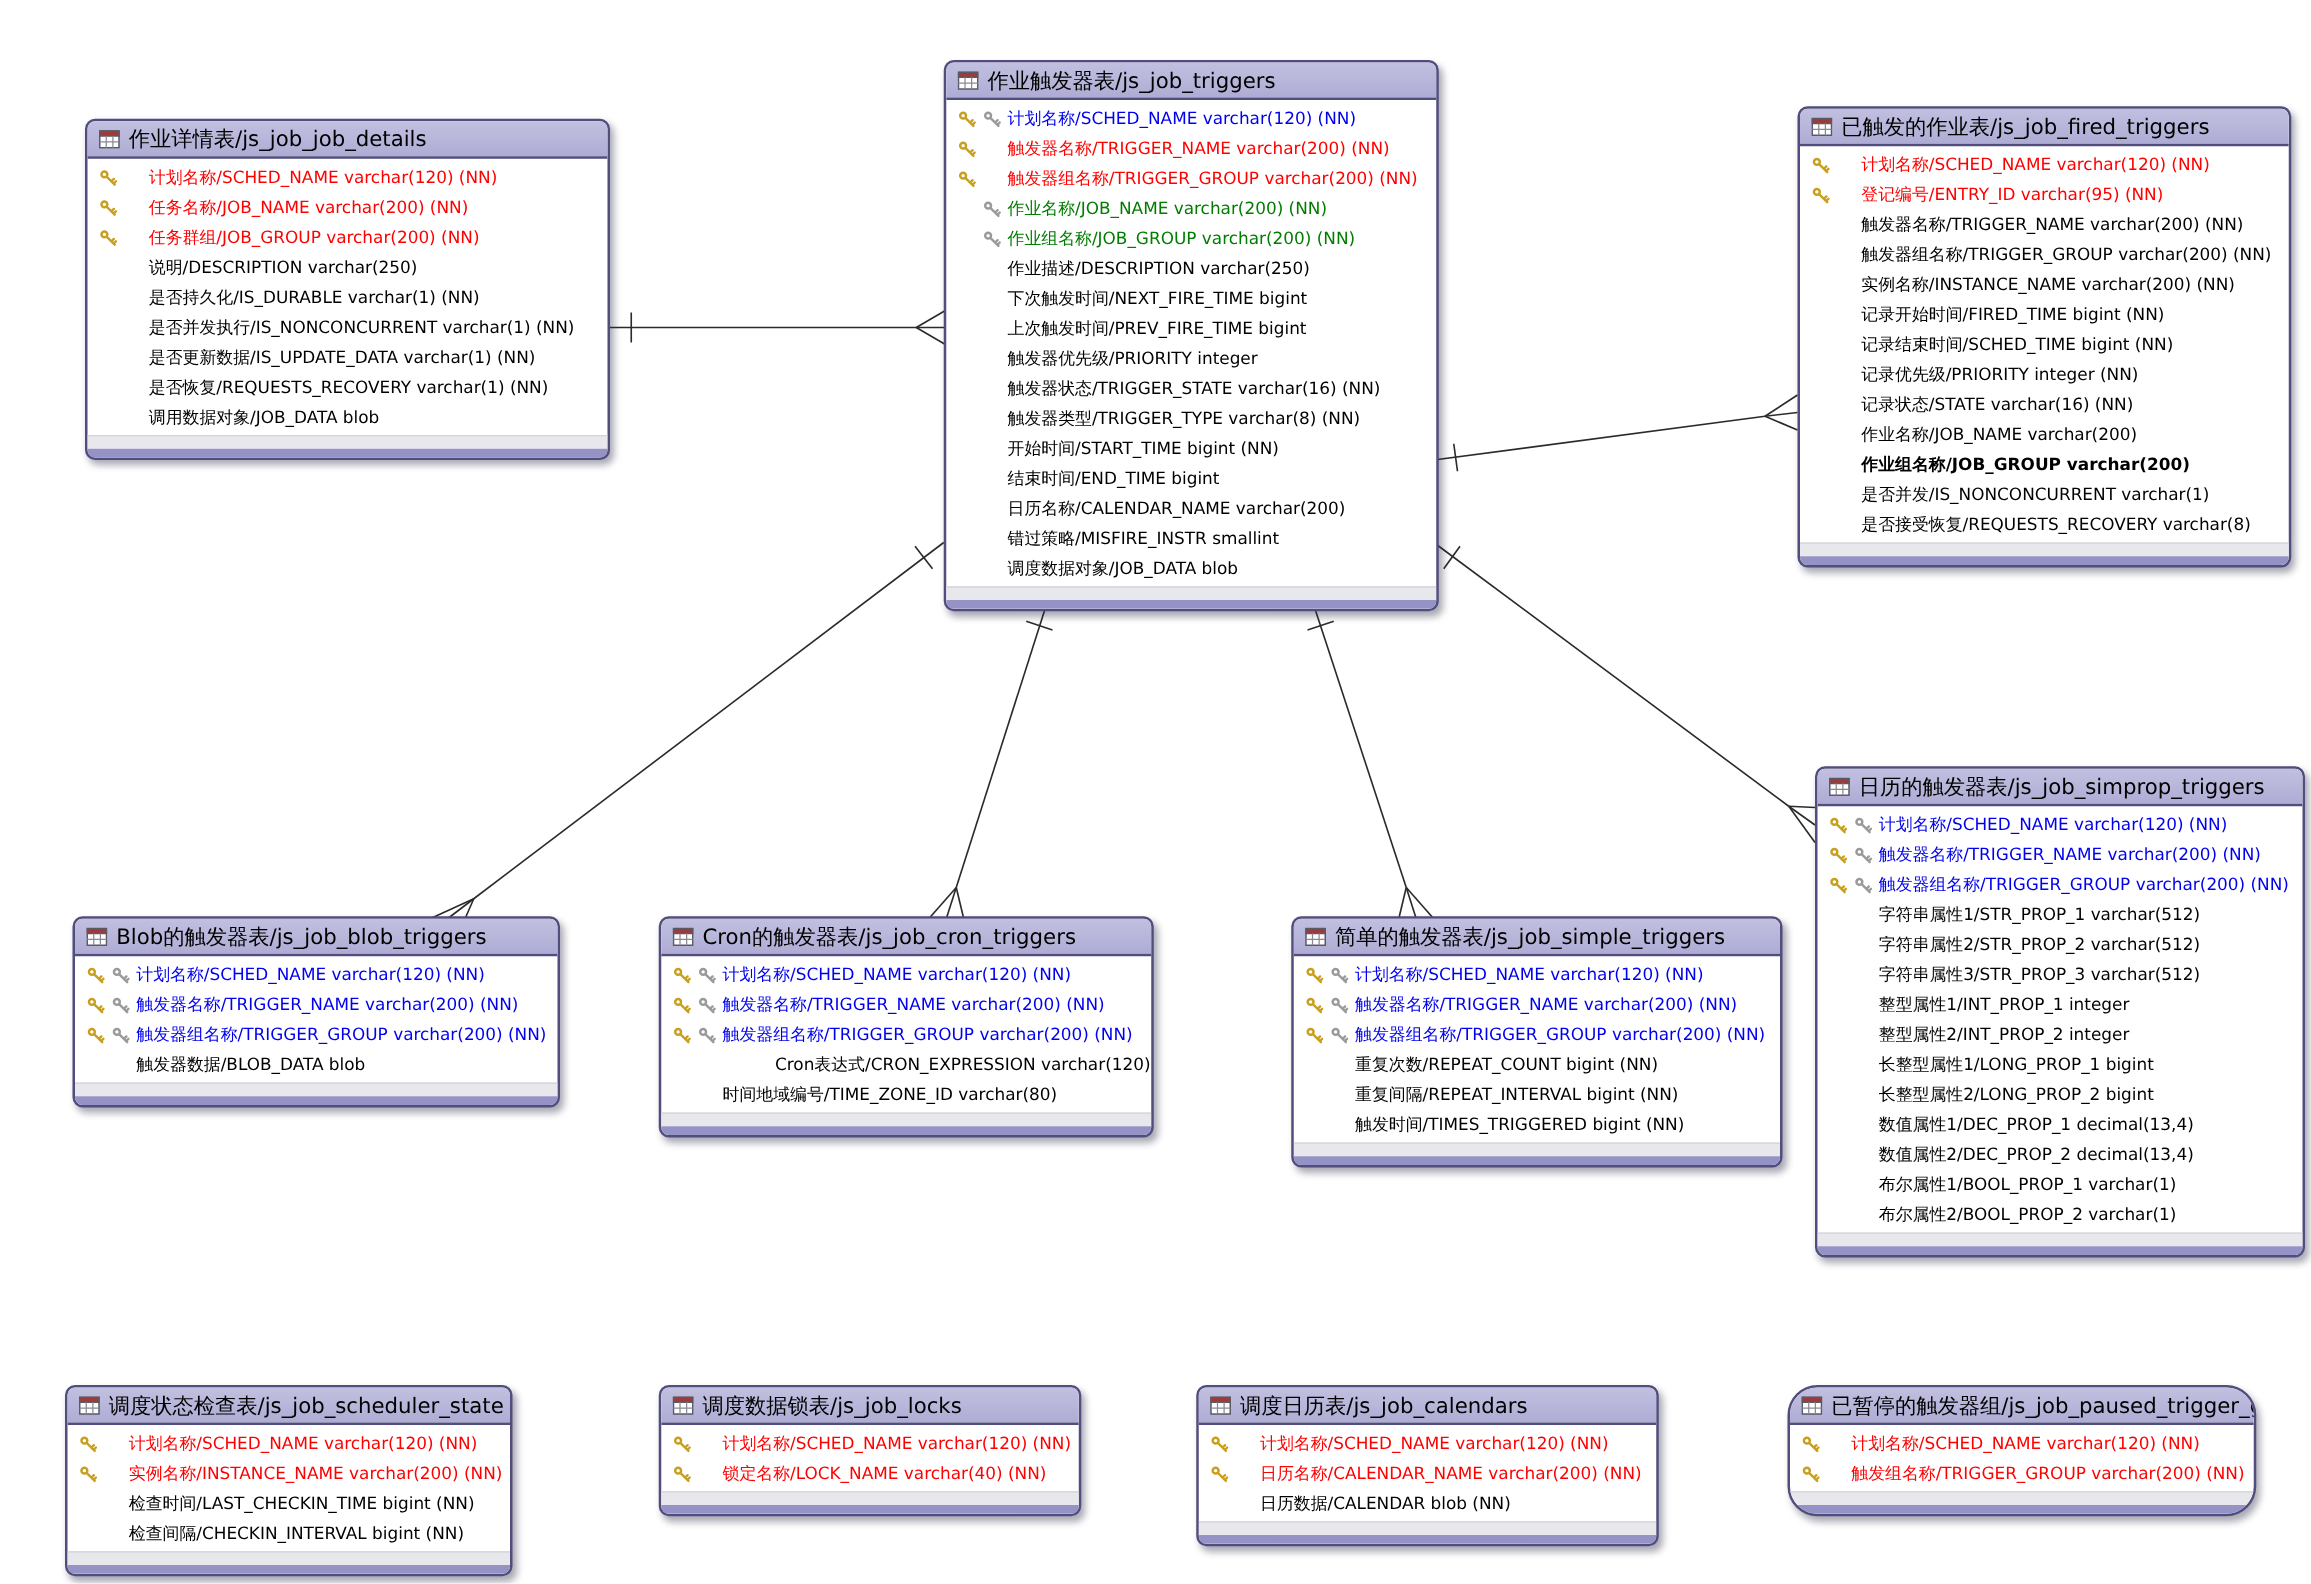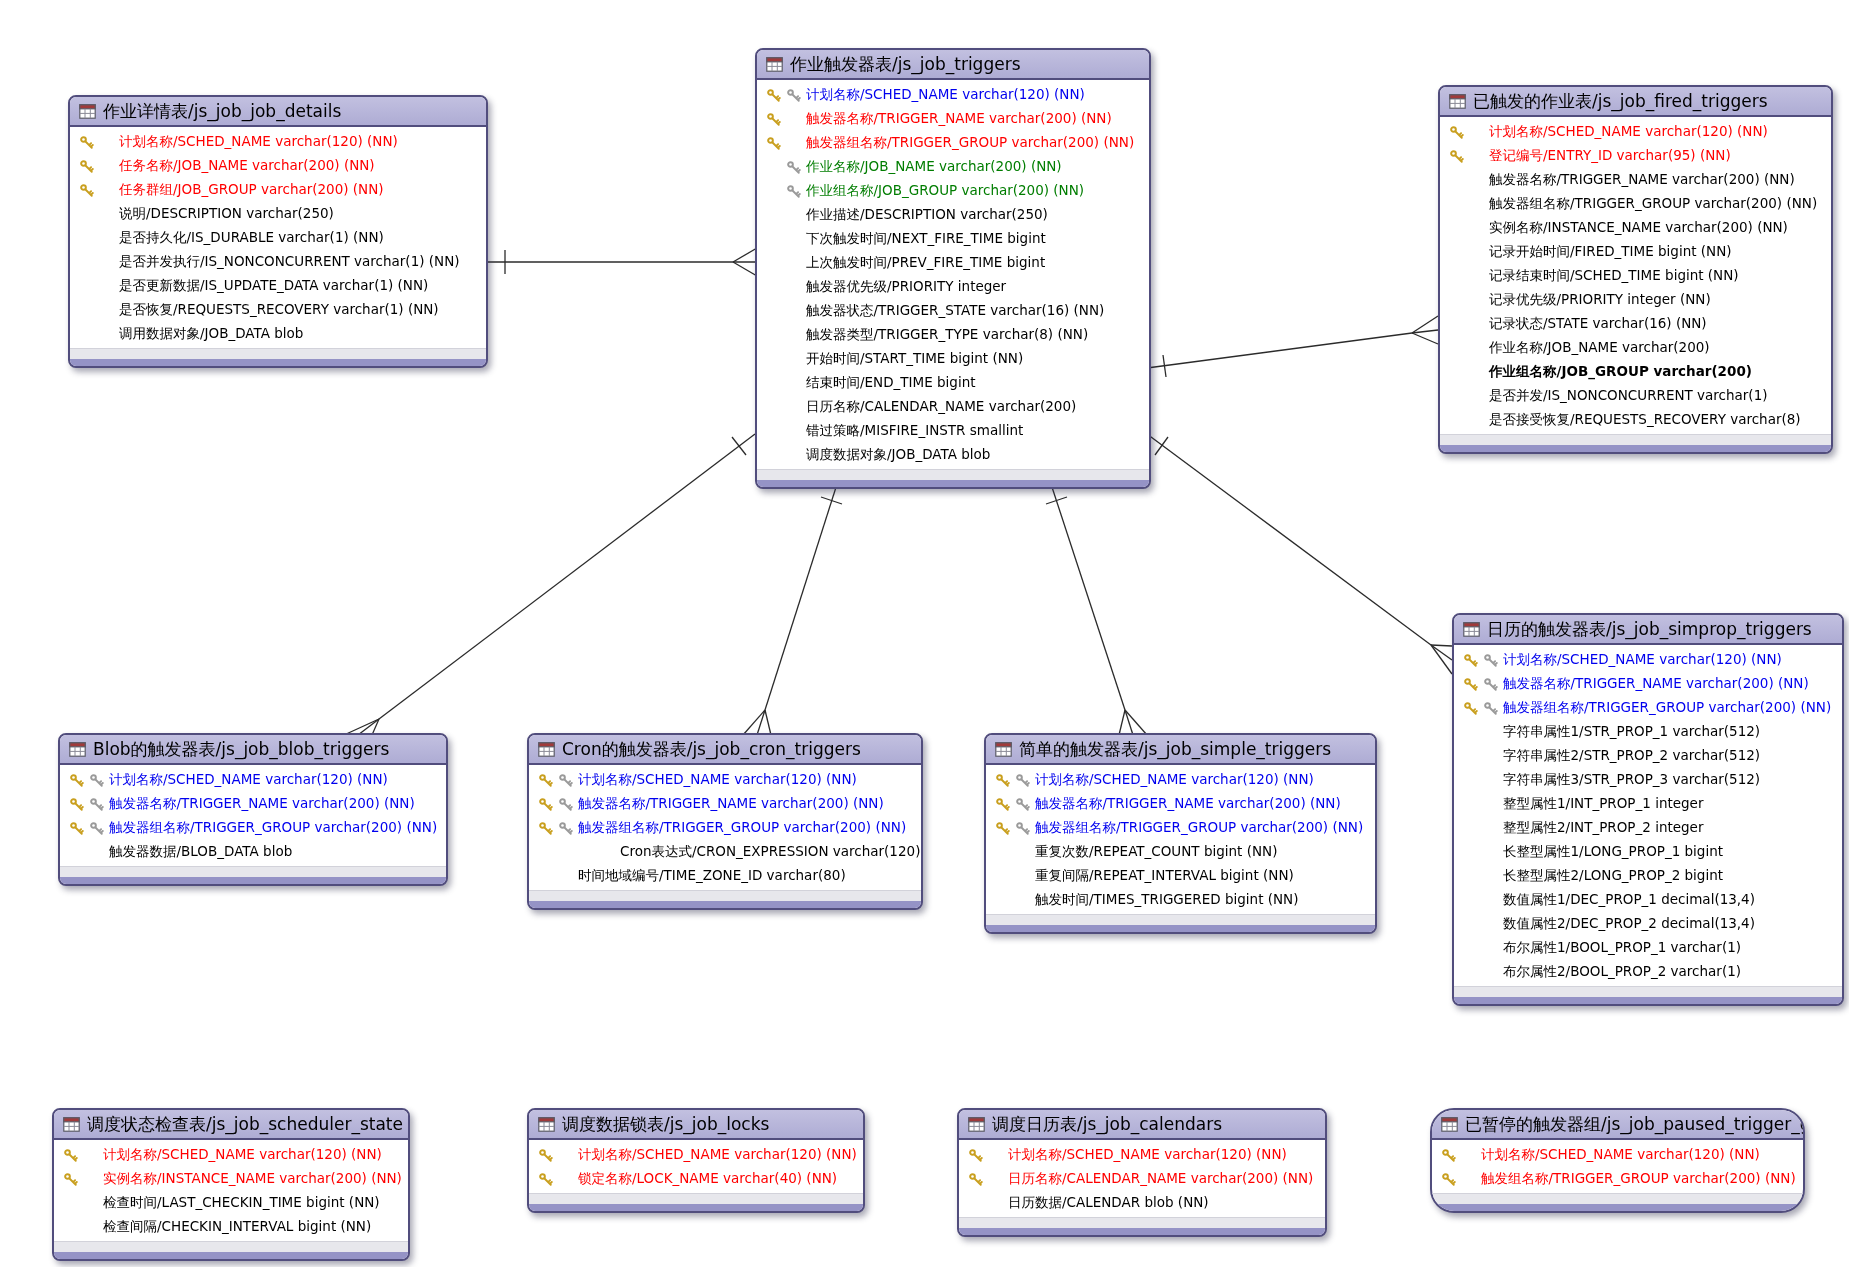--- a/index.html
+++ b/index.html
@@ -24,21 +24,21 @@
   .flabel{font-size:13.5px;letter-spacing:0;}
   .tfoot{height:10px;background:#e7e7ec;border-top:1px solid #d2d2da;}
   .tbar{height:7px;background:#9593c6;}
   
   .erd-table[data-table-id="js_job_triggers"]            {left:755px; top:48px;  width:392px;}
   .erd-table[data-table-id="js_job_job_details"]         {left:68px;  top:95px;  width:416px;}
   .erd-table[data-table-id="js_job_fired_triggers"]      {left:1438px;top:85px;  width:391px;}
   .erd-table[data-table-id="js_job_simprop_triggers"]    {left:1452px;top:613px; width:388px;}
   .erd-table[data-table-id="js_job_blob_triggers"]       {left:58px;  top:733px; width:386px;}
   .erd-table[data-table-id="js_job_cron_triggers"]       {left:527px; top:733px; width:392px;}
-  .erd-table[data-table-id="js_job_simple_triggers"]     {left:984px; top:733px; width:389px;}
+  .erd-table[data-table-id="js_job_simple_triggers"]     {left:1033px; top:733px; width:389px;}
   .erd-table[data-table-id="js_job_scheduler_state"]     {left:52px;  top:1108px;width:354px;}
   .erd-table[data-table-id="js_job_locks"]               {left:527px; top:1108px;width:334px;}
   .erd-table[data-table-id="js_job_calendars"]           {left:957px; top:1108px;width:366px;}
   .erd-table[data-table-id="js_job_paused_trigger_grps"] {left:1430px;top:1108px;width:371px;border-radius:24px;}
 </style>
 </head>
 <body>
 
 <div class="canvas">
 

